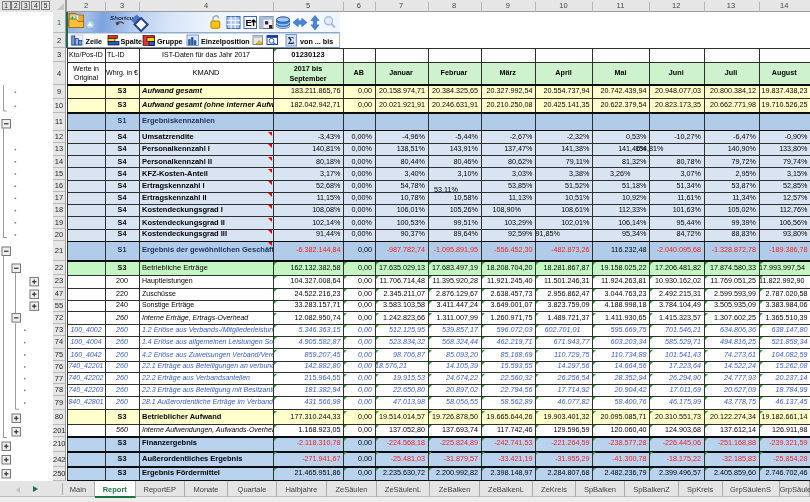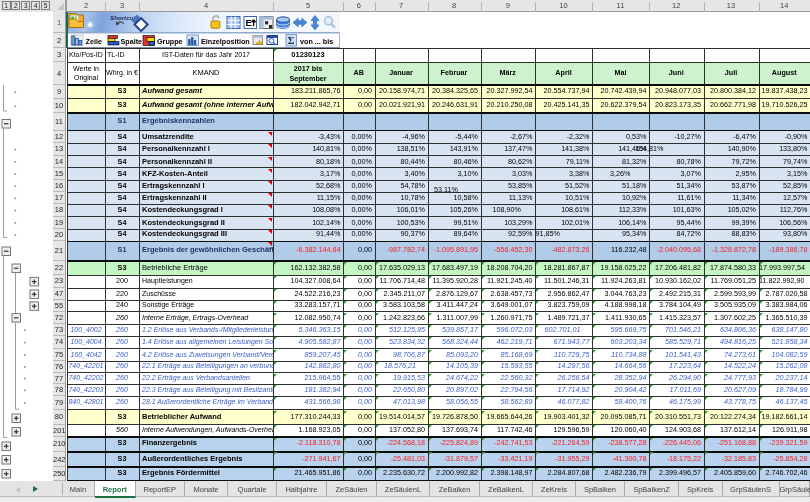--- a/index.html
+++ b/index.html
@@ -563,21 +563,21 @@
 <div class="gt" style="left:536px;top:349.6px"></div>
 <div class="gt" style="left:593px;top:349.6px"></div>
 <div class="gt" style="left:650px;top:349.6px"></div>
 <div class="gt" style="left:704.5px;top:349.6px"></div>
 <div class="gt" style="left:759.5px;top:349.6px"></div>
 <div class="cell" style="left:68px;top:361.0px;width:36px;height:10.8px;font-size:7px;line-height:10.8px;text-align:center;font-style:italic;color:#3b5fc8">740_42201</div>
 <div class="cell" style="left:105.5px;top:361.0px;width:33px;height:10.8px;font-size:7.2px;line-height:10.8px;text-align:center;color:#3b5fc8;font-style:italic">260</div>
 <div class="cell" style="left:139.5px;top:361.0px;width:133px;height:10.8px;font-size:7px;line-height:10.8px;padding-left:2.5px;color:#3b5fc8;font-style:italic;font-style:italic">22.1 Erträge aus Beteiligungen an verbund.</div>
 <div class="cell" style="left:273.5px;top:361.0px;width:69px;height:10.8px;font-size:7.2px;line-height:10.8px;text-align:right;padding-right:2px;color:#3b5fc8;font-style:italic">142.882,80</div>
 <div class="cell" style="left:343.5px;top:361.0px;width:30.5px;height:10.8px;font-size:7.2px;line-height:10.8px;text-align:right;padding-right:2px;color:#3b5fc8;font-style:italic">0,00</div>
-<div class="cell" style="left:375.0px;top:361.0px;width:52.0px;height:10.8px;font-size:7.2px;line-height:10.8px;text-align:center;padding-right:2px;color:#3b5fc8;font-style:italic">18.576,21</div>
+<div class="cell" style="left:375.0px;top:361.0px;width:52.0px;height:10.8px;font-size:7.2px;line-height:10.8px;text-align:left;padding-right:2px;color:#3b5fc8;font-style:italic">18.576,21</div>
 <div class="cell" style="left:428.0px;top:361.0px;width:52.0px;height:10.8px;font-size:7.2px;line-height:10.8px;text-align:right;padding-right:2px;color:#3b5fc8;font-style:italic">14.105,39</div>
 <div class="cell" style="left:481.0px;top:361.0px;width:53.5px;height:10.8px;font-size:7.2px;line-height:10.8px;text-align:right;padding-right:2px;color:#3b5fc8;font-style:italic">15.593,55</div>
 <div class="cell" style="left:535.5px;top:361.0px;width:56px;height:10.8px;font-size:7.2px;line-height:10.8px;text-align:right;padding-right:2px;color:#3b5fc8;font-style:italic">14.297,56</div>
 <div class="cell" style="left:592.5px;top:361.0px;width:56px;height:10.8px;font-size:7.2px;line-height:10.8px;text-align:right;padding-right:2px;color:#3b5fc8;font-style:italic">14.664,56</div>
 <div class="cell" style="left:649.5px;top:361.0px;width:53.5px;height:10.8px;font-size:7.2px;line-height:10.8px;text-align:right;padding-right:2px;color:#3b5fc8;font-style:italic">17.223,64</div>
 <div class="cell" style="left:704.0px;top:361.0px;width:54.0px;height:10.8px;font-size:7.2px;line-height:10.8px;text-align:right;padding-right:2px;color:#3b5fc8;font-style:italic">14.522,24</div>
 <div class="cell" style="left:759.0px;top:361.0px;width:50.5px;height:10.8px;font-size:7.2px;line-height:10.8px;text-align:right;padding-right:2px;color:#3b5fc8;font-style:italic">15.262,08</div>
 <div class="gt" style="left:274px;top:361.8px"></div>
 <div class="gt" style="left:344px;top:361.8px"></div>
 <div class="gt" style="left:375.5px;top:361.8px"></div>

